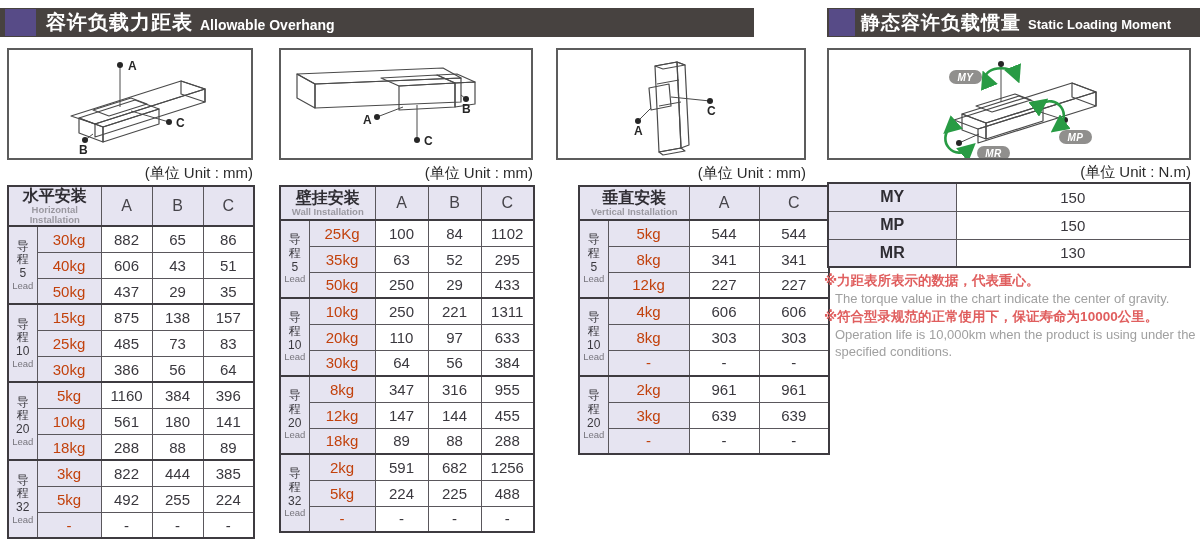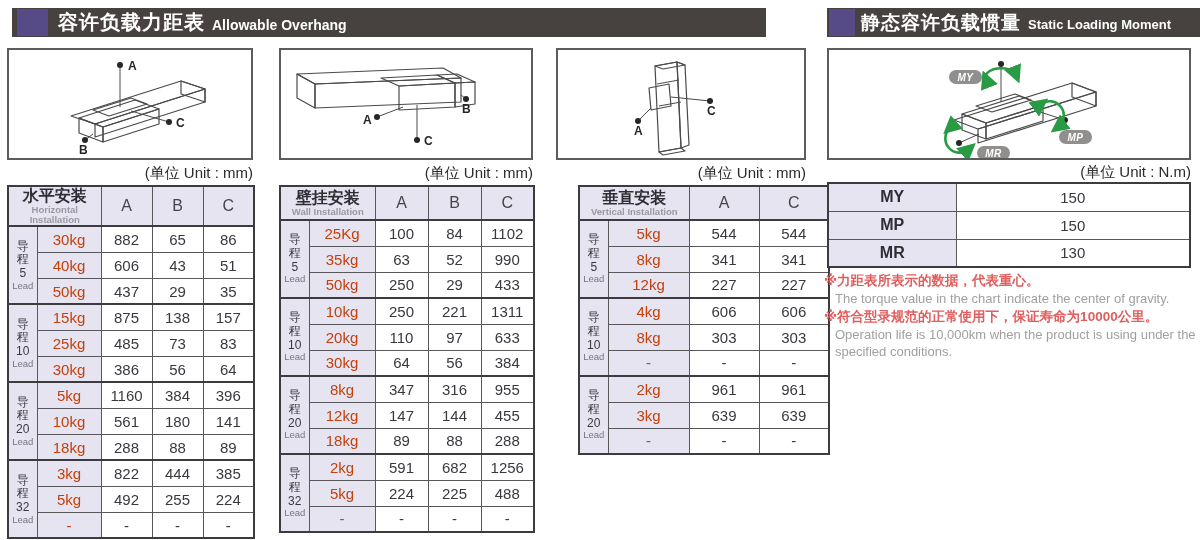--- a/index.html
+++ b/index.html
@@ -3,21 +3,21 @@
 <meta charset="utf-8">
 <style>
   * { margin:0; padding:0; box-sizing:border-box; }
   html,body { background:#ffffff; }
   body { font-family:"Liberation Sans","DejaVu Sans",sans-serif; }
   .page { position:relative; width:1200px; height:540px; background:#fff; overflow:hidden; }
 
   
   .hbar { position:absolute; top:8px; height:29px; background:#474240; display:flex; align-items:center; }
   .hbar .sq { position:absolute; top:1px; width:31px; height:27px; background:#574b87; }
-  .hbar-left { left:12px; width:754px; }
+  .hbar-left { left:0; width:754px; }
   .hbar-left .sq { left:5px; }
   .hbar-right { left:827px; width:373px; }
   .hbar-right .sq { left:2px; width:26px; }
   .hbar .zh { color:#fff; font-weight:bold; font-size:20px; margin-left:46px; letter-spacing:1px; white-space:nowrap; }
   .hbar .en { color:#fff; font-weight:bold; font-size:14px; margin-left:7px; margin-top:4px; white-space:nowrap; }
   .hbar-right .zh { font-size:19px; margin-left:34px; }
   .hbar-right .en { font-size:13px; }
 
   
   .dbox { position:absolute; top:48px; height:112px; border:2px solid #5c5c5c; background:#fff; }
@@ -331,21 +331,21 @@
           </td>
           <td class="wcell">25Kg</td>
           <td class="vcell">100</td>
           <td class="vcell">84</td>
           <td class="vcell">1102</td>
         </tr>
         <tr>
           <td class="wcell">35kg</td>
           <td class="vcell">63</td>
           <td class="vcell">52</td>
-          <td class="vcell">990</td>
+          <td class="vcell">295</td>
         </tr>
         <tr>
           <td class="wcell">50kg</td>
           <td class="vcell">250</td>
           <td class="vcell">29</td>
           <td class="vcell">433</td>
         </tr>
         <tr class="grp">
           <td class="lead" rowspan="3">
             <div class="lz">导</div>

